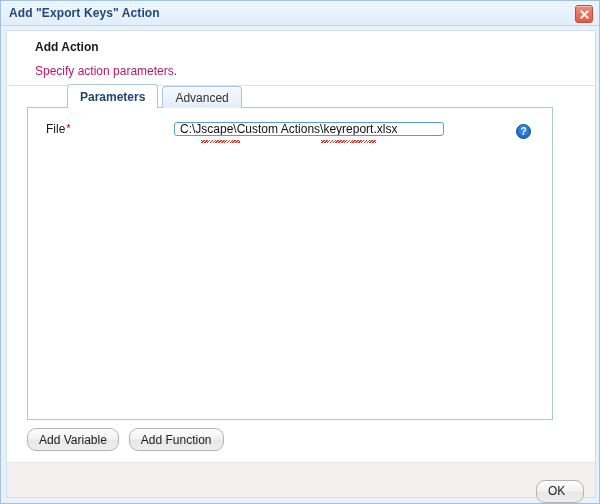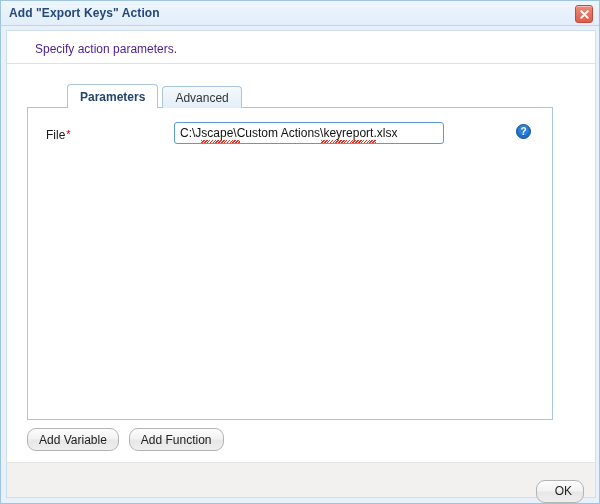--- a/index.html
+++ b/index.html
@@ -85,23 +85,23 @@
     border-bottom: 1px solid #e2e2e2;
   }
   #header-title {
     font-size: 12px;
     font-weight: bold;
     color: #1a1a1a;
     line-height: 15px;
   }
   #header-subtitle {
     font-size: 12px;
-    color: #4c1d95;
+    color: #be185d;
     line-height: 15px;
-    margin-top: 2px;
+    margin-top: 9px;
   }
 
   
   #tabstrip {
     position: absolute;
     left: 20px;
     top: 53px;
     height: 24px;
     display: flex;
     align-items: flex-end;
@@ -163,37 +163,37 @@
     left: 0;
     top: 13px;
     width: 100%;
     height: 26px;
     display: flex;
     align-items: center;
   }
   #file-label-wrap {
     position: absolute;
     left: 18px;
-    top: 7px;
+    top: 1px;
     font-size: 12px;
     color: #1a1a1a;
     white-space: nowrap;
   }
   #file-required {
     color: #cc0000;
     font-size: 11px;
     vertical-align: top;
     margin-left: 1px;
   }
   #file-input {
     position: absolute;
     left: 146px;
     top: 1px;
     width: 270px;
-    height: 22px;
+    height: 14px;
     box-sizing: border-box;
     padding: 0 5px;
     font-family: "Liberation Sans", sans-serif;
     font-size: 12px;
     color: #111111;
     background: #ffffff;
     border: 1px solid #5b9bd5;
     border-radius: 3px;
     outline: none;
   }
@@ -269,41 +269,42 @@
     border-top: 1px solid #e4e4e4;
     display: flex;
     align-items: center;
     justify-content: flex-end;
     padding-right: 11px;
   }
   #footer .flat-button {
     min-width: 48px;
     margin-right: 0;
     margin-left: 8px;
-    text-align: right;
+    text-align: left;
     margin-top: 22px;
   }
 </style>
 </head>
 <body>
 
 <div id="window">
 
   <div id="titlebar">
     <span id="title-text">Add "Export Keys" Action</span>
     <div id="close-button">
       <svg width="9" height="9" viewBox="0 0 9 9" aria-hidden="true">
         <path d="M1.3 1.3 L7.7 7.7 M7.7 1.3 L1.3 7.7" stroke="#ffffff" stroke-width="2" stroke-linecap="round" fill="none"></path>
       </svg>
     </div>
   </div>
 
   <div id="dialog-body">
 
     <div id="header-block">
+      <div id="header-title">Add Action</div>
       <div id="header-subtitle">Specify action parameters.</div>
     </div>
 
     <div id="tabstrip">
       <div class="tab active">
         <span>Parameters</span>
       </div>
       <div class="tab inactive">
         <span>Advanced</span>
       </div>

